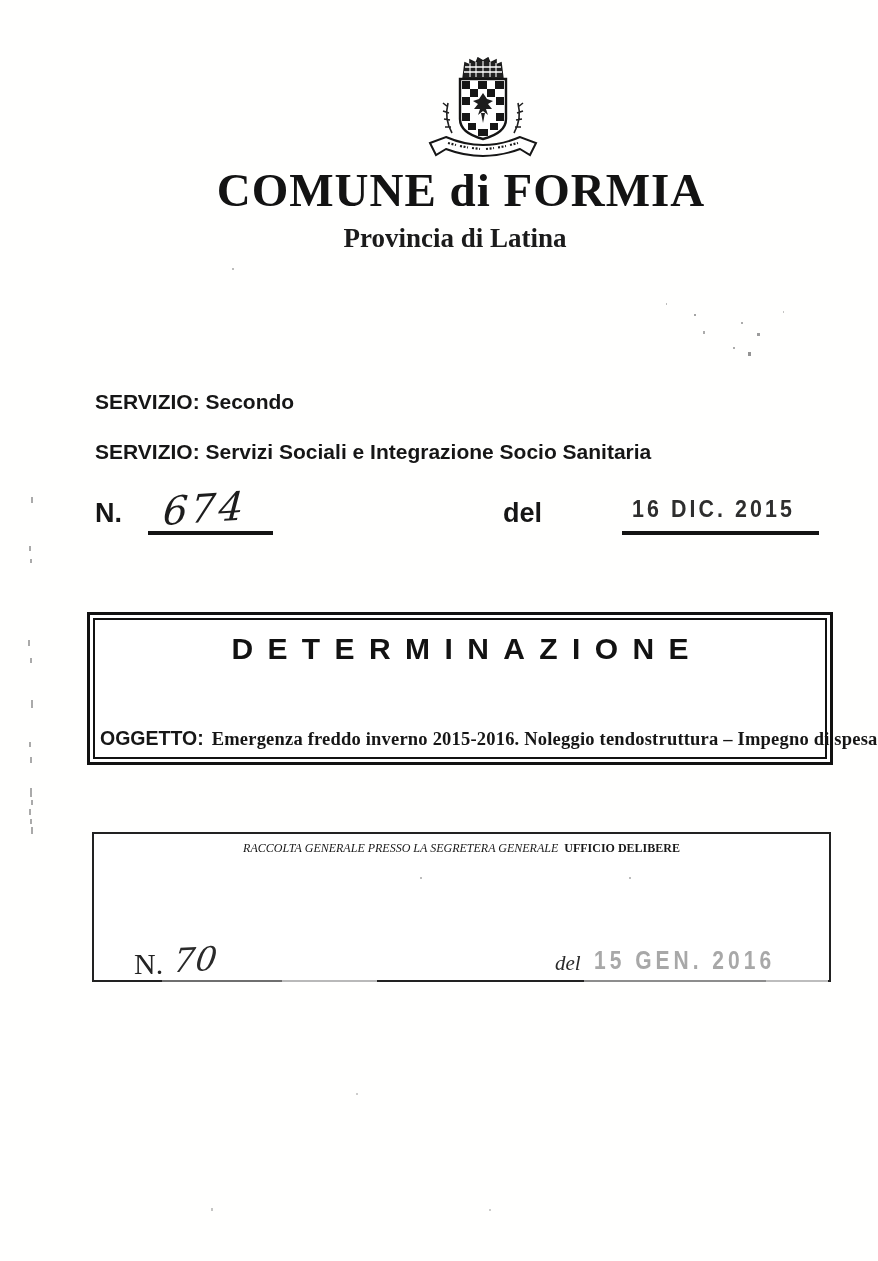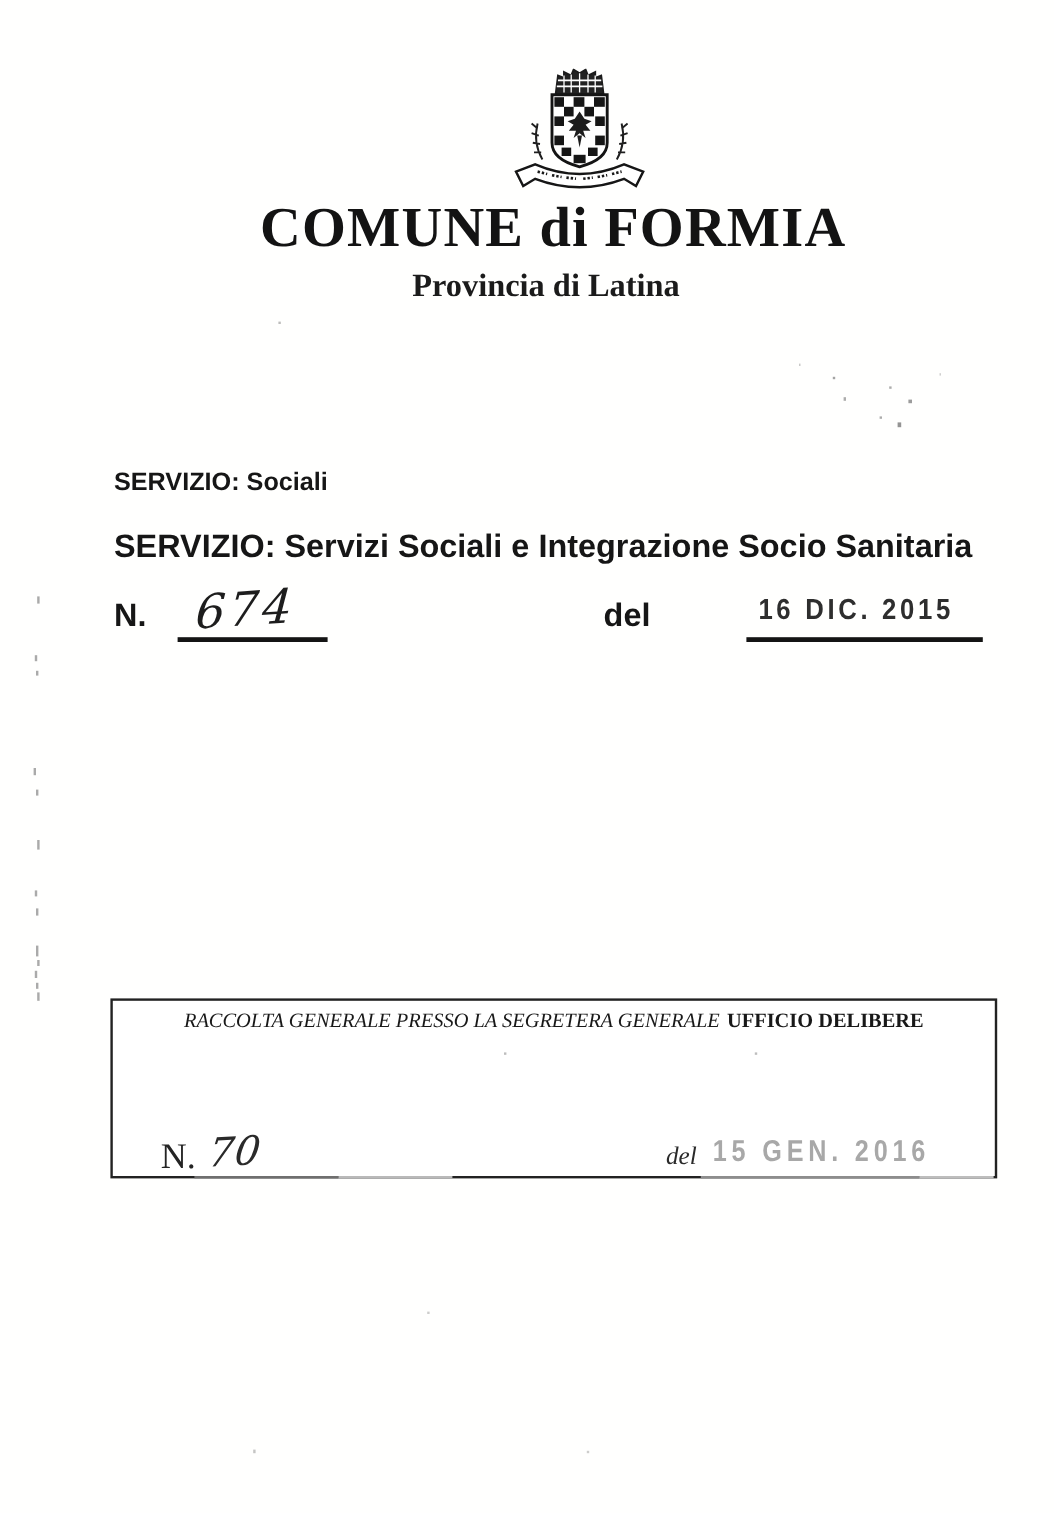--- a/index.html
+++ b/index.html
@@ -21,21 +21,21 @@
     font-size:47px; letter-spacing:1px; color:#131313;
   }
   .prov-subtitle {
     position:absolute; top:223px; left:0; width:878px;
     text-align:center; transform:translateX(16px);
     font-family:"Liberation Serif", serif; font-weight:bold;
     font-size:27px; color:#1b1b1b;
   }
   
   .line-settore { position:absolute; left:95px; top:390px; font-weight:bold; font-size:21px; }
-  .line-servizio { position:absolute; left:95px; top:440px; font-weight:bold; font-size:27px; }
+  .line-servizio { position:absolute; left:95px; top:440px; font-weight:bold; font-size:21px; }
   
   .n-label { position:absolute; left:95px; top:498px; font-weight:bold; font-size:27px; }
   .n-handwritten {
     position:absolute; left:163px; top:486px;
     font-family:"DejaVu Serif", serif; font-style:italic;
     font-size:39px; letter-spacing:3px; color:#1d1d1d;
     transform:rotate(-4deg) skewX(-8deg);
   }
   .n-underline { position:absolute; left:148px; top:531px; width:125px; height:4px; background:#141414; }
   .del-label { position:absolute; left:503px; top:498px; font-weight:bold; font-size:27px; }
@@ -68,21 +68,21 @@
     margin-left:8px; letter-spacing:0.2px;
   }
   
   .racc-box {
     position:absolute; left:92px; top:832px; width:739px; height:150px;
     border:2px solid #222; background:#fff;
   }
   .racc-heading {
     position:absolute; top:7px; left:0; width:100%;
     text-align:center; font-family:"Liberation Serif", serif;
-    font-size:17px; color:#181818; white-space:nowrap;
+    font-size:12px; color:#181818; white-space:nowrap;
   }
   .racc-heading .it { font-style:italic; }
   .racc-heading .bd { font-weight:bold; margin-left:6px; }
   .racc-n-label {
     position:absolute; left:40px; top:113px;
     font-family:"Liberation Serif", serif; font-size:30px; color:#242424;
   }
   .racc-n-handwritten {
     position:absolute; left:80px; top:106px;
     font-family:"DejaVu Serif", serif; font-style:italic;
@@ -155,34 +155,42 @@
         <path d="M30 86 L38 88 M42 89 L50 90.5 M54 91 L62 92 M68 92 L76 91 M80 90.5 L88 89 M92 88 L100 86" stroke="#1a1a1a" stroke-width="2.2" stroke-dasharray="2 1.6"></path>
       </g>
     </svg>
   </div>
 
   <div class="muni-title">COMUNE di FORMIA</div>
   <div class="prov-subtitle">Provincia di Latina</div>
 
   <div class="line-settore">
     <span>SERVIZIO:</span>
-    <span>Sociali</span>
+    <span>Secondo</span>
   </div>
   <div class="line-servizio">
     <span>SERVIZIO:</span>
     <span>Servizi Sociali e Integrazione Socio Sanitaria</span>
   </div>
 
   <div class="n-label">N.</div>
   <div class="n-handwritten">674</div>
   <div class="n-underline"></div>
   <div class="del-label">del</div>
   <div class="stamp-dic">16 DIC. 2015</div>
   <div class="del-underline"></div>
 
+  <div class="det-box">
+    <div class="det-box-inner">
+      <div class="det-title">DETERMINAZIONE</div>
+      <div class="oggetto-row">
+        <span class="oggetto-label">OGGETTO:</span><span class="oggetto-text">Emergenza freddo inverno 2015-2016. Noleggio tendostruttura – Impegno di spesa</span>
+      </div>
+    </div>
+  </div>
 
   <div class="racc-box">
     <div class="racc-heading">
       <span class="it">RACCOLTA GENERALE PRESSO LA SEGRETERA GENERALE</span><span class="bd">UFFICIO DELIBERE</span>
     </div>
     <div class="racc-n-label">N.</div>
     <div class="racc-n-handwritten">70</div>
     <div class="racc-n-underline"></div>
     <div class="racc-n-underline2"></div>
     <div class="racc-del-label">del</div>

